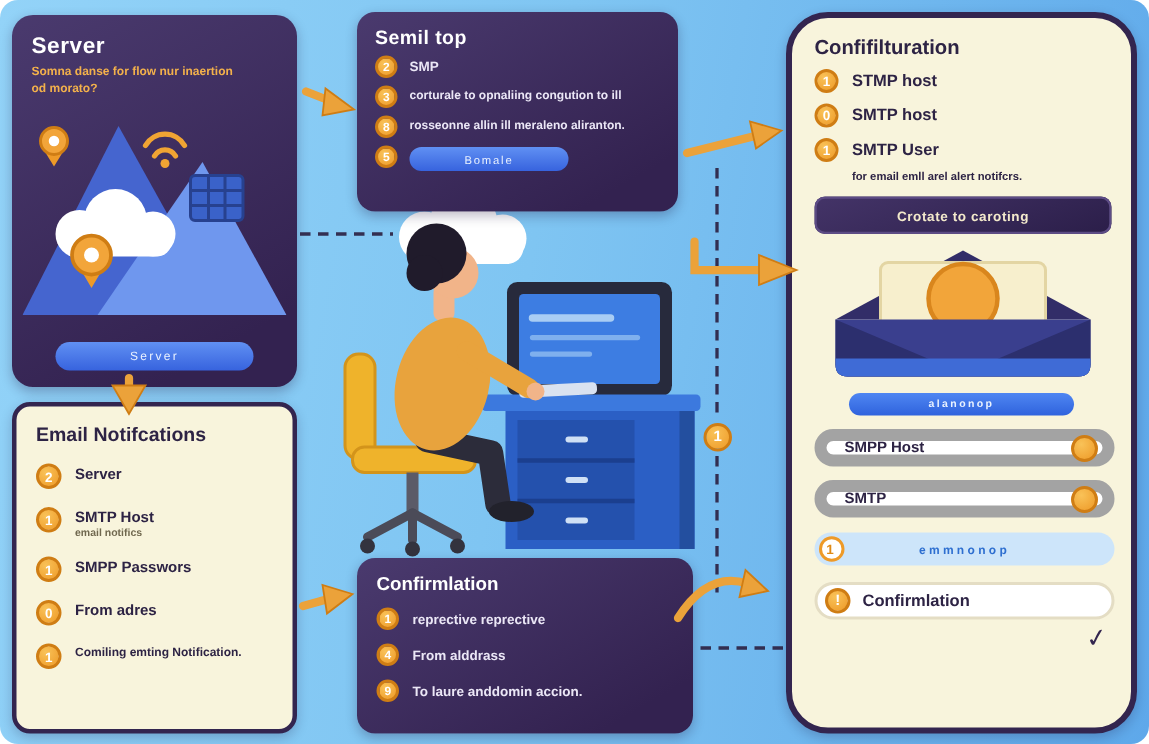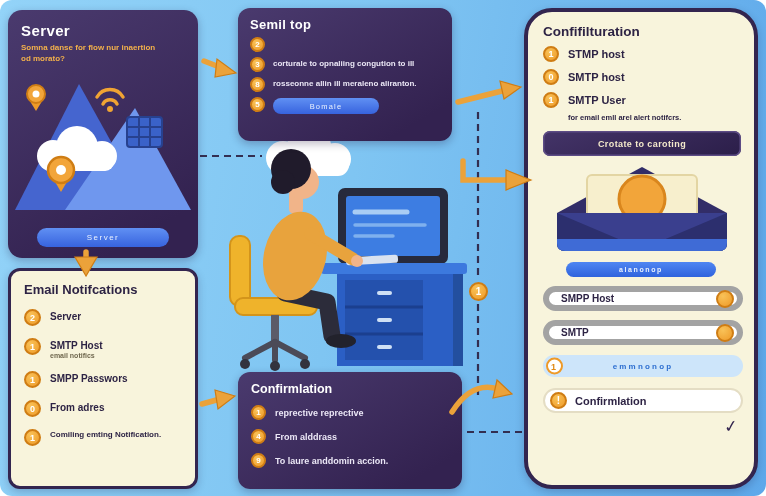--- a/index.html
+++ b/index.html
@@ -59,21 +59,21 @@
   #config-panel h2{font-size:13.5px;font-weight:800}
   .cfg-item{display:flex;align-items:center;gap:9px;margin-top:7px}
   .cfg-text{font-size:11px;font-weight:800}
   .cfg-note{margin:5px 0 0 25px;width:135px;font-size:7.5px;font-weight:bold;line-height:1.35}
   .cfg-btn{margin:8px auto 0;width:198px;height:25px;border-radius:7px;display:flex;align-items:center;justify-content:center;
     background:linear-gradient(160deg,#443468,#2b1e49);box-shadow:inset 0 0 0 1.5px #5d4c85;
     color:#f3e9cb;font-size:9px;font-weight:bold;letter-spacing:.4px;cursor:pointer}
   .envelope{display:block;margin:7px auto 0}
   .chip{margin:7px auto 0;width:150px;height:15px;border-radius:8px;display:flex;align-items:center;justify-content:center;
     background:linear-gradient(180deg,#4f86f2,#2f63dd);color:#eaf3ff;font-size:7px;font-weight:bold;letter-spacing:1.6px}
-  .field{position:relative;margin:9px auto 0;width:200px;height:25px;background:#fff;border:6px solid #a3a3a3;border-radius:13px;
+  .field{position:relative;margin:9px auto 0;width:200px;height:25px;background:#fff;border:8px solid #a3a3a3;border-radius:13px;
     display:flex;align-items:center;padding:0 28px 0 12px;font-size:10px;font-weight:800;cursor:text}
   .field .coin{position:absolute;right:3px;top:50%;transform:translateY(-50%)}
   .input-row{position:relative;margin:10px auto 0;width:200px;height:22px;background:#cde5fa;border-radius:11px;
     display:flex;align-items:center;justify-content:center;color:#2e6fd0;font-size:8px;font-weight:bold;letter-spacing:2.2px;cursor:text}
   .num-ring{position:absolute;left:3px;top:50%;transform:translateY(-50%);width:17px;height:17px;border-radius:50%;
     background:#fff;border:2px solid #ee9a28;color:#e08a15;font-size:9px;font-weight:800;
     display:flex;align-items:center;justify-content:center}
   .confirm-row{position:relative;margin:11px 0 0;width:200px;height:25px;background:#fff;border:2px solid #e4ddc4;border-radius:13px;
     display:flex;align-items:center;gap:8px;padding:0 8px 0 5px}
   .confirm-row .label{font-size:11px;font-weight:800}
@@ -177,20 +177,21 @@
         <circle cx="46" cy="100" r="5" fill="#fff"></circle>
       </g>
     </svg>
     <div class="pill-btn server-btn">Server</div>
   </section>
 
   <section class="panel-dark" id="setup-panel">
     <h2>Semil top</h2>
     <div class="s-item first">
       <span class="coin c15">2</span>
+      <span class="s-text">SMP</span>
     </div>
     <div class="s-item">
       <span class="coin c15">3</span>
       <span class="s-text">corturale to opnaliing congution to ill</span>
     </div>
     <div class="s-item">
       <span class="coin c15">8</span>
       <span class="s-text">rosseonne allin ill meraleno aliranton.</span>
     </div>
     <div class="s-item">

